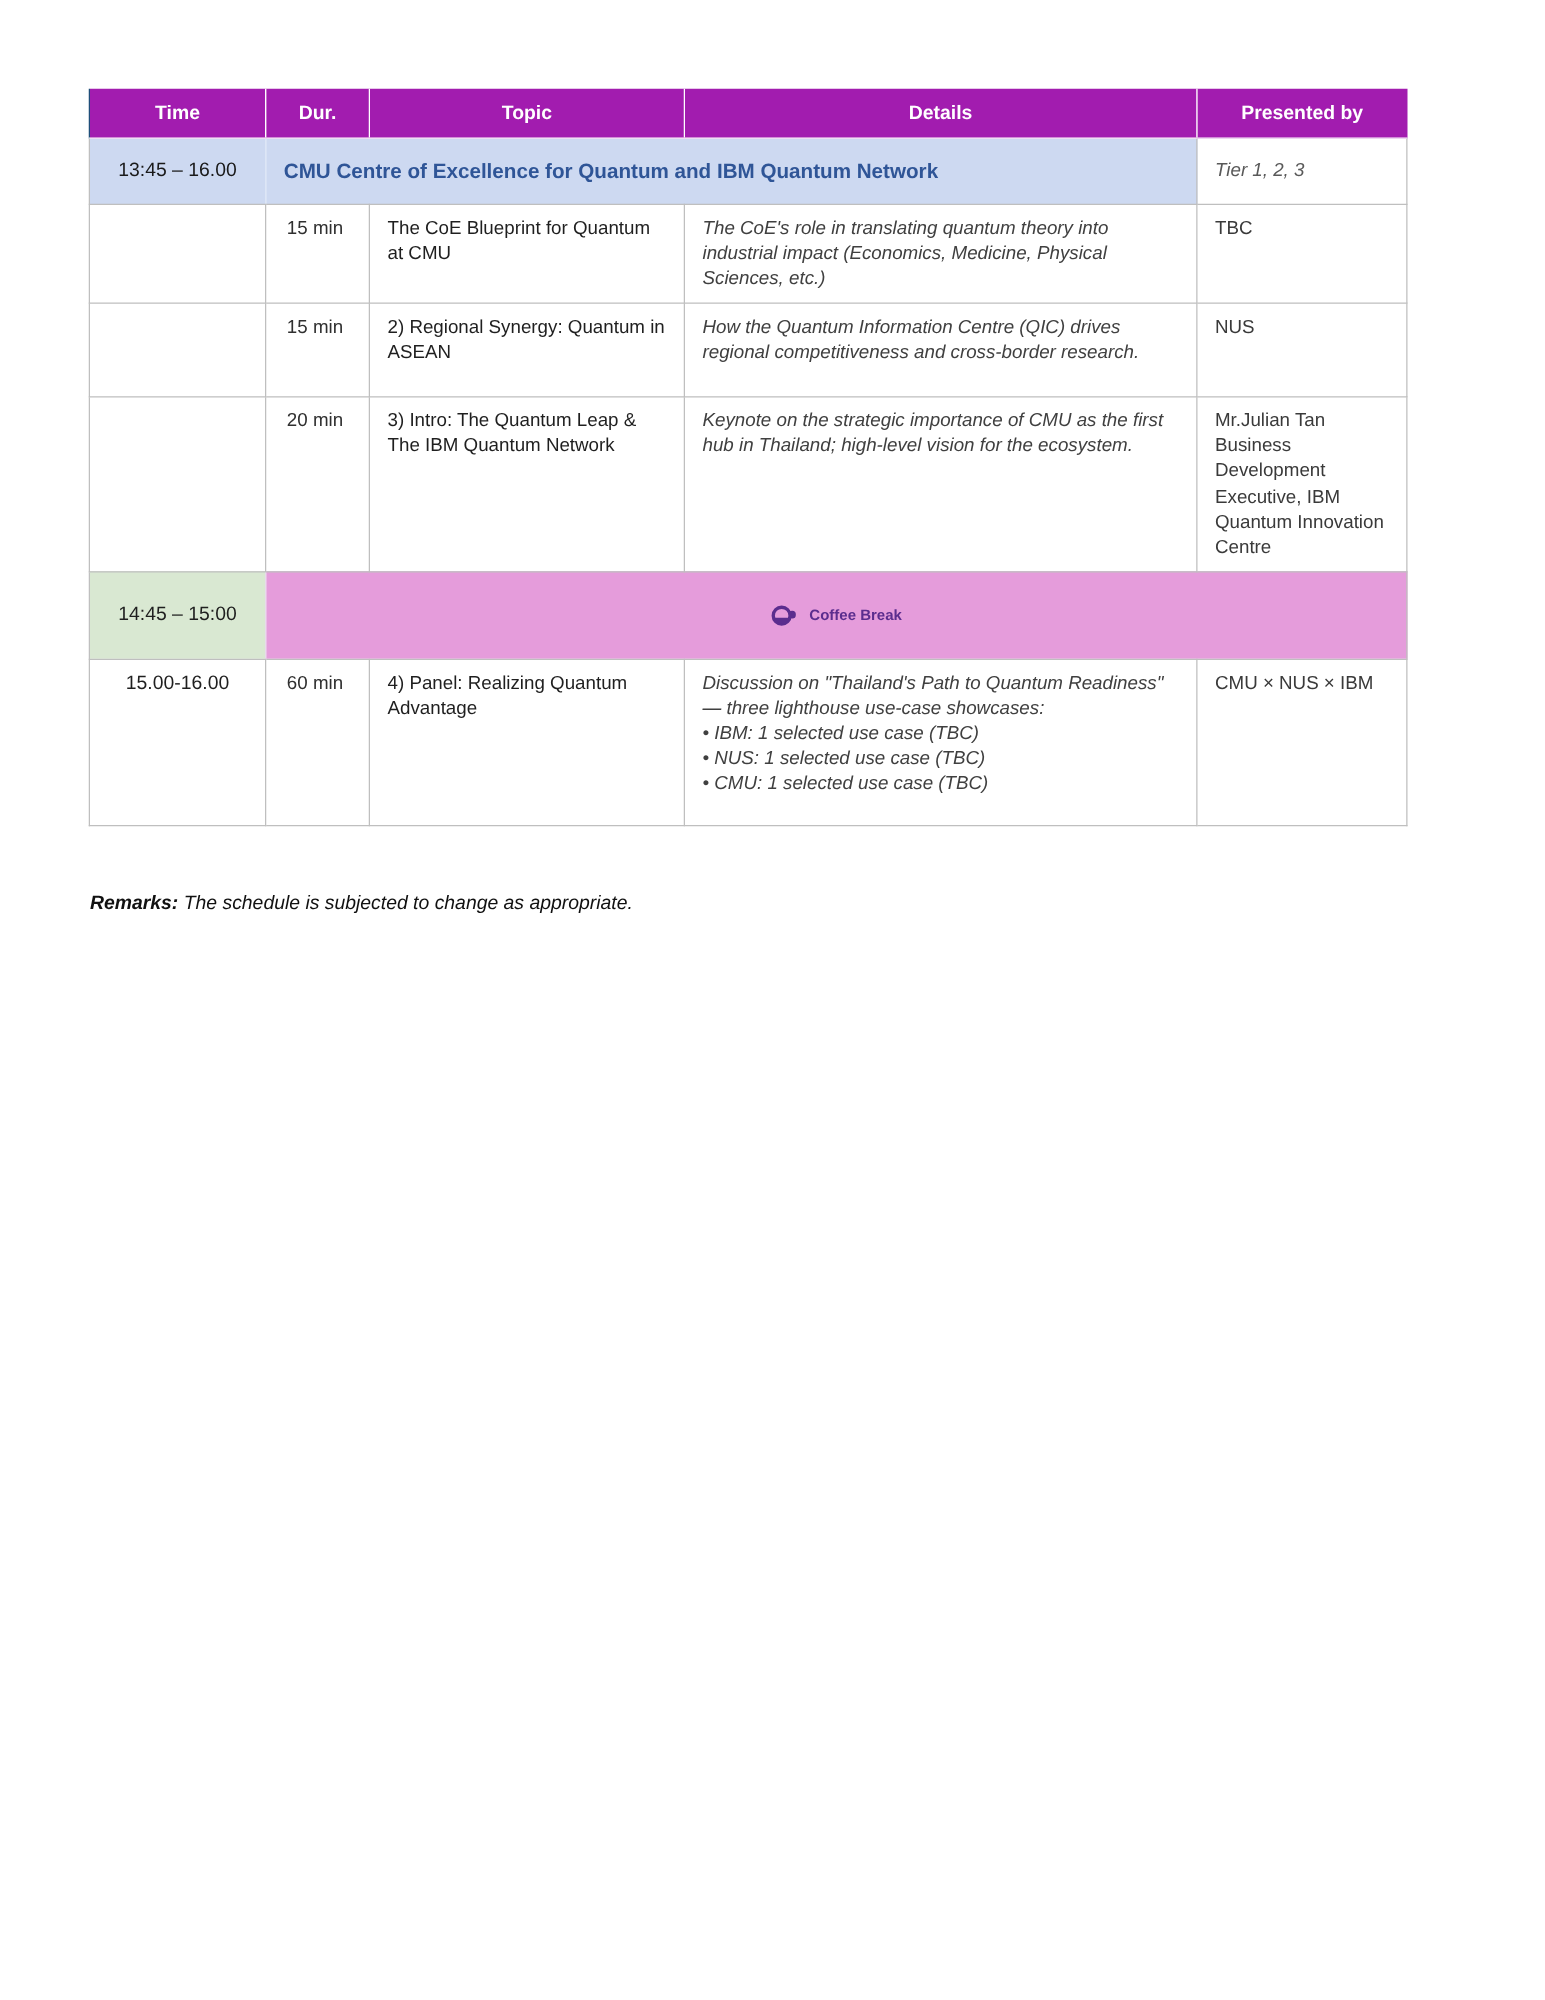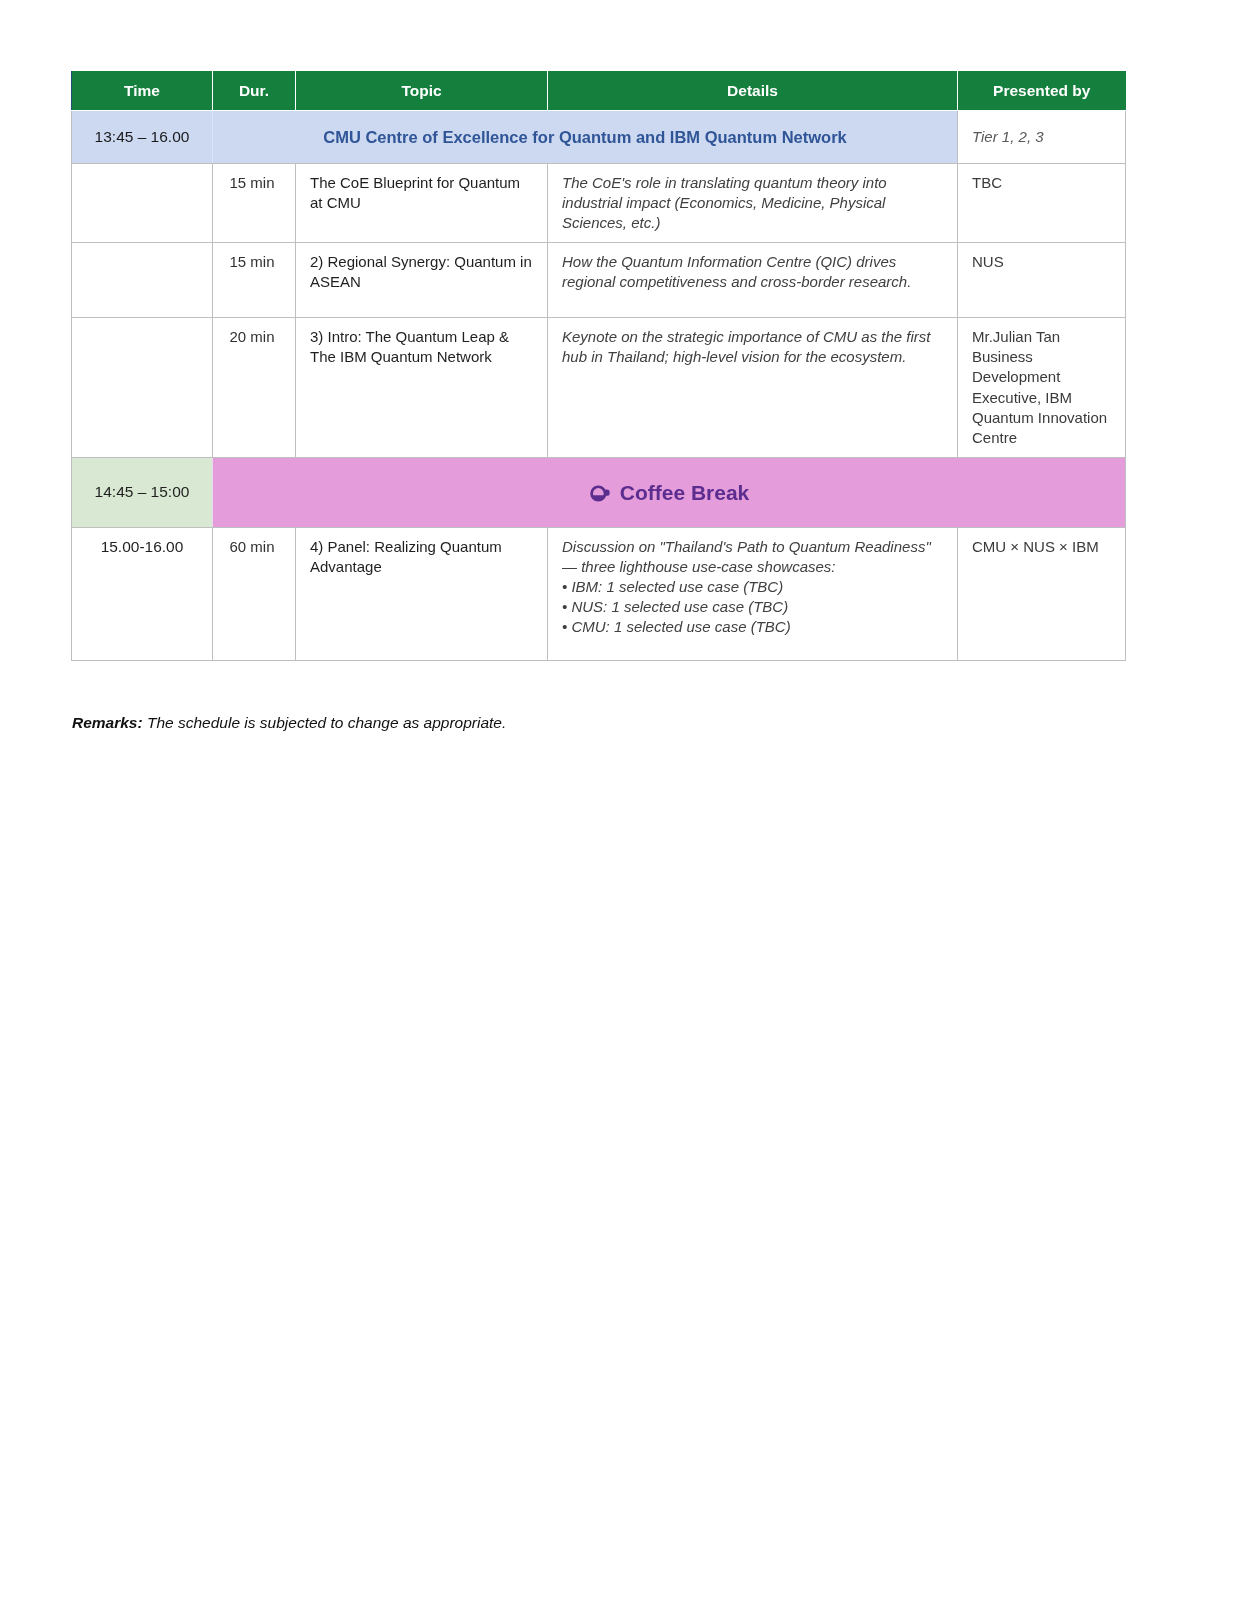--- a/index.html
+++ b/index.html
@@ -14,21 +14,21 @@
     position:absolute; left:71px; top:71px; width:1054px;
     border-collapse:collapse; table-layout:fixed;
   }
   col.c-time { width:141px; }
   col.c-dur  { width:83px;  }
   col.c-topic{ width:252px; }
   col.c-det  { width:410px; }
   col.c-pres { width:168px; }
 
   th {
-    background:#15803d; color:#ffffff; font-weight:bold; font-size:15.5px;
+    background:#a21caf; color:#ffffff; font-weight:bold; font-size:15.5px;
     height:39px; text-align:center; vertical-align:middle;
     border-left:1px solid #ffffff; border-bottom:1.5px solid #ffffff;
     padding:0 18px;
   }
   th:first-child { border-left:1px solid #1F4E79; }
 
   td {
     border:1px solid #BFBFBF;
     padding:9px 14px;
     font-size:15px; line-height:1.34;
@@ -41,34 +41,34 @@
   tr.r-d { height:135px; }
   tr.r-break { height:70px; }
   tr.r-panel { height:133px; }
 
   .time-cell { text-align:center; font-size:15.5px; }
   .section-time {
     background:#CDD9F1; vertical-align:middle; color:#1a1a1a;
     border-right:1px solid #dde6f6;
   }
   .section-title-cell {
-    background:#CDD9F1; vertical-align:middle; text-align:center;
+    background:#CDD9F1; vertical-align:middle; 
     font-weight:bold; color:#2F5597; font-size:16.5px;
   }
   .tier-cell { color:#595959; font-style:italic; vertical-align:middle; font-size:15px; }
 
   .dur-cell { text-align:center; color:#303030;padding-left:10px; }
   .topic-cell { color:#1f1f1f; }
   .details-cell { font-style:italic; color:#404040; }
   .presenter-cell { color:#3a3a3a; }
 
   .break-time { background:#D9E8D2; vertical-align:middle; border-right:1px solid #e9d9ec; }
   .break-cell {
     background:#E59CDB; vertical-align:middle; text-align:center;
-    color:#5B2D8E; font-weight:bold; font-size:21px;
+    color:#5B2D8E; font-weight:bold; font-size:12px;
   }
   .break-inner { display:inline-flex; align-items:center; gap:9px; vertical-align:middle; }
   .coffee-icon { display:inline-flex; }
   .coffee-icon svg { display:block; }
 
   .panel-details-line { margin:0; }
 
   .remarks {
     position:absolute; left:72px; top:714px; margin:0;
     font-size:15.5px; font-style:italic; color:#111111;

